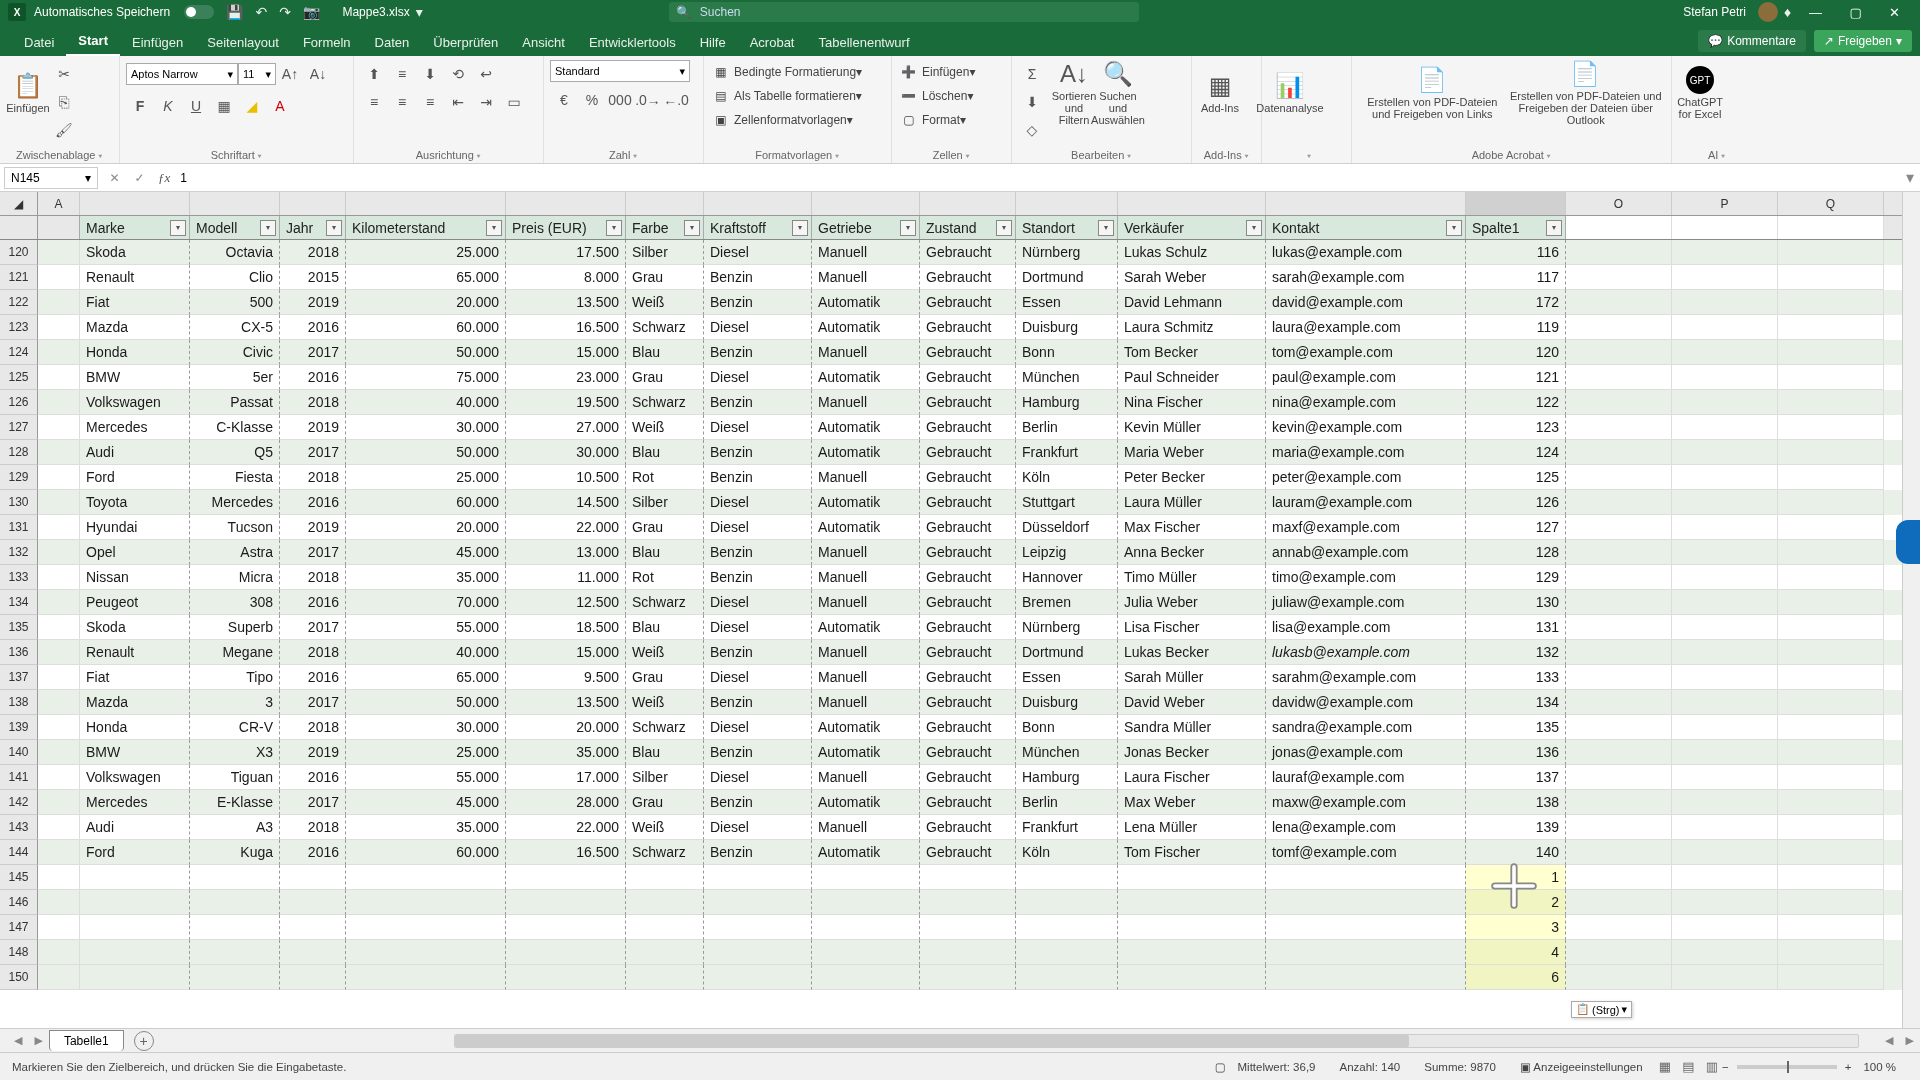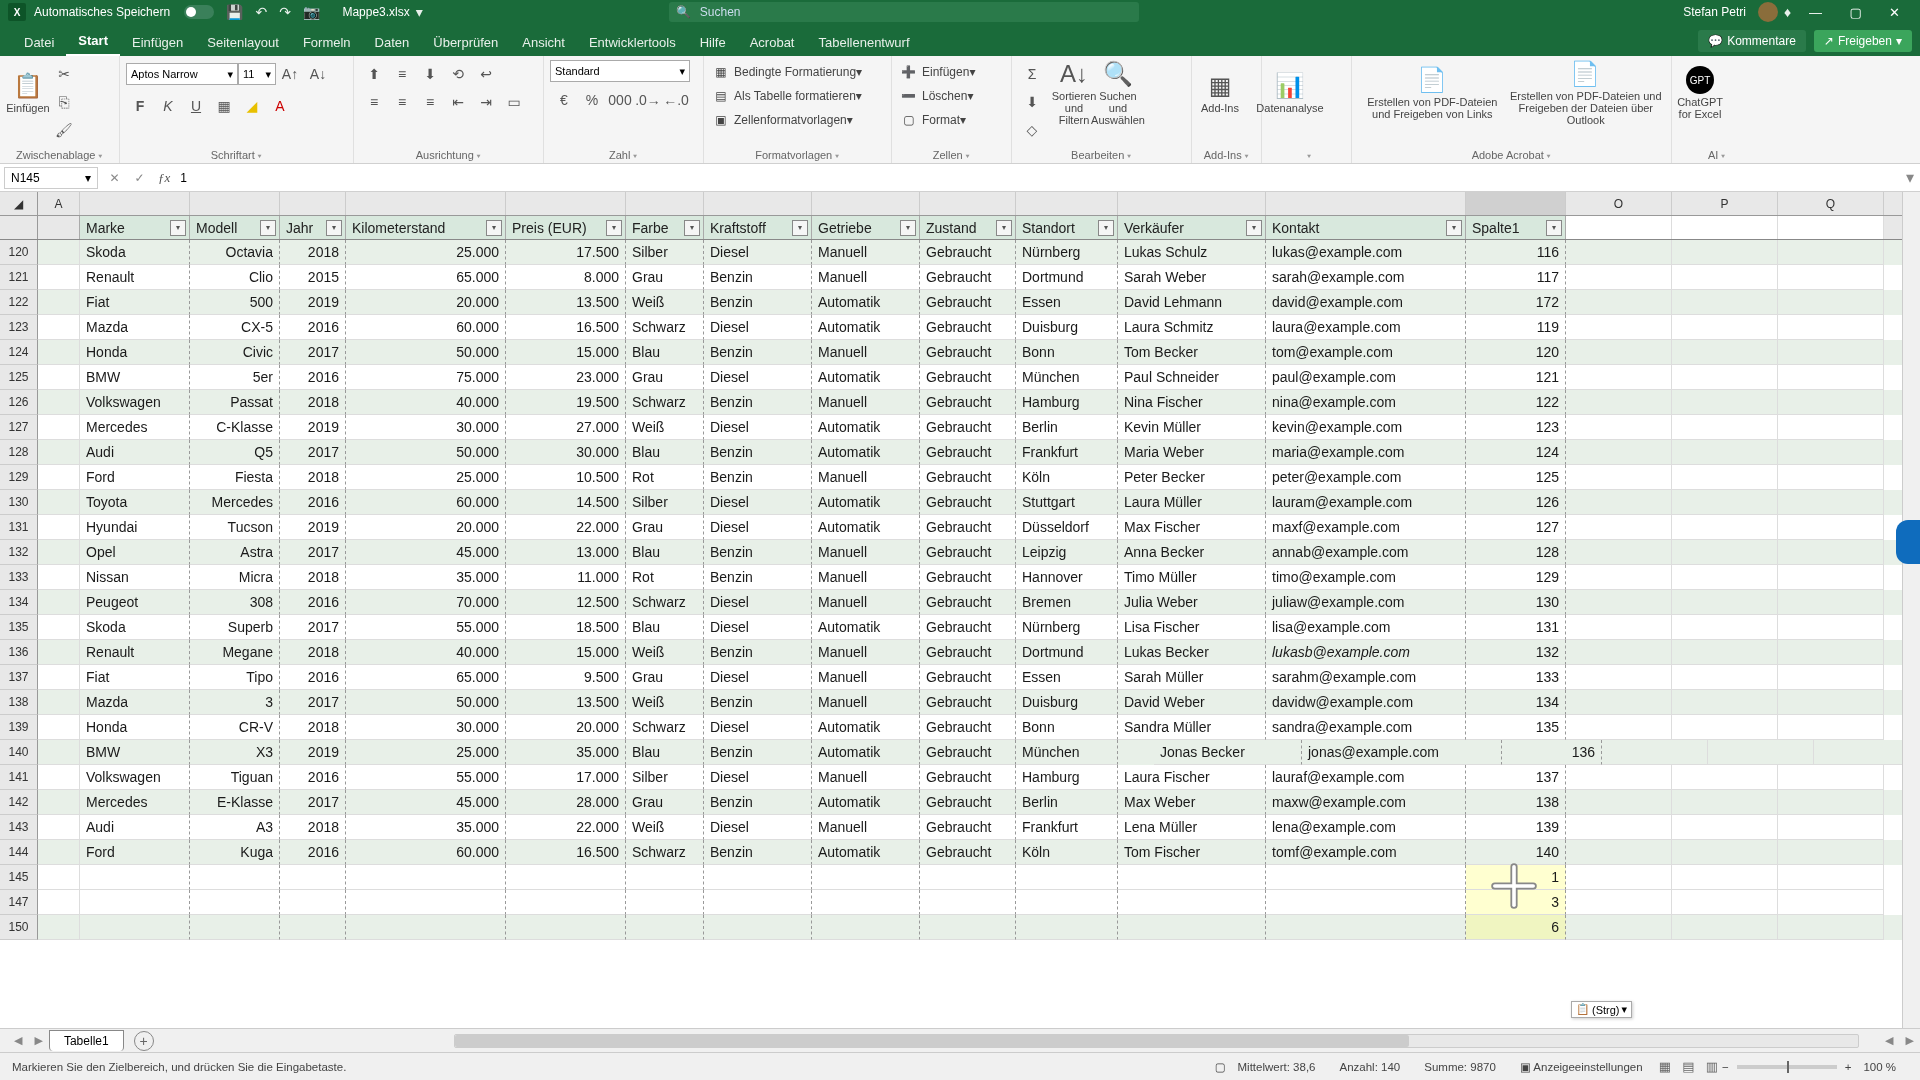--- a/index.html
+++ b/index.html
@@ -800,21 +800,21 @@
         <div class="gcell" style="width: 110px;">BMW</div>
         <div class="gcell num" style="width: 90px;">X3</div>
         <div class="gcell num" style="width: 66px;">2019</div>
         <div class="gcell num" style="width: 160px;">25.000</div>
         <div class="gcell num" style="width: 120px;">35.000</div>
         <div class="gcell" style="width: 78px;">Blau</div>
         <div class="gcell" style="width: 108px;">Benzin</div>
         <div class="gcell" style="width: 108px;">Automatik</div>
         <div class="gcell" style="width: 96px;">Gebraucht</div>
         <div class="gcell" style="width: 102px;">München</div>
-        <div class="gcell" style="width: 148px; margin-left: 36px;">Jonas Becker</div>
+        <div class="gcell" style="width: 148px;">Jonas Becker</div>
         <div class="gcell" style="width: 200px;">jonas@example.com</div>
         <div class="gcell num spalte" style="width: 100px;">136</div>
         <div class="gcell plain-col" style="width: 106px; border-right: 1px solid rgb(221, 221, 221);"></div>
         <div class="gcell plain-col" style="width: 106px; border-right: 1px solid rgb(221, 221, 221);"></div>
         <div class="gcell plain-col" style="width: 106px; border-right: 1px solid rgb(221, 221, 221);"></div>
       </div>
       <div class="grow band1">
         <div class="row-head-r">141</div>
         <div class="gcell plain-col" style="width: 42px;"></div>
         <div class="gcell" style="width: 110px;">Volkswagen</div>
@@ -907,20 +907,40 @@
         <div class="gcell" style="width: 108px;"></div>
         <div class="gcell" style="width: 96px;"></div>
         <div class="gcell" style="width: 102px;"></div>
         <div class="gcell" style="width: 148px;"></div>
         <div class="gcell" style="width: 200px;"></div>
         <div class="gcell num spalte sel-fill" style="width: 100px;">1</div>
         <div class="gcell plain-col" style="width: 106px; border-right: 1px solid rgb(221, 221, 221);"></div>
         <div class="gcell plain-col" style="width: 106px; border-right: 1px solid rgb(221, 221, 221);"></div>
         <div class="gcell plain-col" style="width: 106px; border-right: 1px solid rgb(221, 221, 221);"></div>
       </div>
+      <div class="grow band0">
+        <div class="row-head-r">146</div>
+        <div class="gcell plain-col" style="width: 42px;"></div>
+        <div class="gcell" style="width: 110px;"></div>
+        <div class="gcell num" style="width: 90px;"></div>
+        <div class="gcell num" style="width: 66px;"></div>
+        <div class="gcell num" style="width: 160px;"></div>
+        <div class="gcell num" style="width: 120px;"></div>
+        <div class="gcell" style="width: 78px;"></div>
+        <div class="gcell" style="width: 108px;"></div>
+        <div class="gcell" style="width: 108px;"></div>
+        <div class="gcell" style="width: 96px;"></div>
+        <div class="gcell" style="width: 102px;"></div>
+        <div class="gcell" style="width: 148px;"></div>
+        <div class="gcell" style="width: 200px;"></div>
+        <div class="gcell num spalte sel-fill" style="width: 100px;">2</div>
+        <div class="gcell plain-col" style="width: 106px; border-right: 1px solid rgb(221, 221, 221);"></div>
+        <div class="gcell plain-col" style="width: 106px; border-right: 1px solid rgb(221, 221, 221);"></div>
+        <div class="gcell plain-col" style="width: 106px; border-right: 1px solid rgb(221, 221, 221);"></div>
+      </div>
       <div class="grow band1">
         <div class="row-head-r">147</div>
         <div class="gcell plain-col" style="width: 42px;"></div>
         <div class="gcell" style="width: 110px;"></div>
         <div class="gcell num" style="width: 90px;"></div>
         <div class="gcell num" style="width: 66px;"></div>
         <div class="gcell num" style="width: 160px;"></div>
         <div class="gcell num" style="width: 120px;"></div>
         <div class="gcell" style="width: 78px;"></div>
         <div class="gcell" style="width: 108px;"></div>
@@ -928,20 +948,40 @@
         <div class="gcell" style="width: 96px;"></div>
         <div class="gcell" style="width: 102px;"></div>
         <div class="gcell" style="width: 148px;"></div>
         <div class="gcell" style="width: 200px;"></div>
         <div class="gcell num spalte sel-fill" style="width: 100px;">3</div>
         <div class="gcell plain-col" style="width: 106px; border-right: 1px solid rgb(221, 221, 221);"></div>
         <div class="gcell plain-col" style="width: 106px; border-right: 1px solid rgb(221, 221, 221);"></div>
         <div class="gcell plain-col" style="width: 106px; border-right: 1px solid rgb(221, 221, 221);"></div>
       </div>
       <div class="grow band0">
+        <div class="row-head-r">148</div>
+        <div class="gcell plain-col" style="width: 42px;"></div>
+        <div class="gcell" style="width: 110px;"></div>
+        <div class="gcell num" style="width: 90px;"></div>
+        <div class="gcell num" style="width: 66px;"></div>
+        <div class="gcell num" style="width: 160px;"></div>
+        <div class="gcell num" style="width: 120px;"></div>
+        <div class="gcell" style="width: 78px;"></div>
+        <div class="gcell" style="width: 108px;"></div>
+        <div class="gcell" style="width: 108px;"></div>
+        <div class="gcell" style="width: 96px;"></div>
+        <div class="gcell" style="width: 102px;"></div>
+        <div class="gcell" style="width: 148px;"></div>
+        <div class="gcell" style="width: 200px;"></div>
+        <div class="gcell num spalte sel-fill" style="width: 100px;">4</div>
+        <div class="gcell plain-col" style="width: 106px; border-right: 1px solid rgb(221, 221, 221);"></div>
+        <div class="gcell plain-col" style="width: 106px; border-right: 1px solid rgb(221, 221, 221);"></div>
+        <div class="gcell plain-col" style="width: 106px; border-right: 1px solid rgb(221, 221, 221);"></div>
+      </div>
+      <div class="grow band0">
         <div class="row-head-r">150</div>
         <div class="gcell plain-col" style="width: 42px;"></div>
         <div class="gcell" style="width: 110px;"></div>
         <div class="gcell num" style="width: 90px;"></div>
         <div class="gcell num" style="width: 66px;"></div>
         <div class="gcell num" style="width: 160px;"></div>
         <div class="gcell num" style="width: 120px;"></div>
         <div class="gcell" style="width: 78px;"></div>
         <div class="gcell" style="width: 108px;"></div>
         <div class="gcell" style="width: 108px;"></div>
@@ -989,21 +1029,21 @@
       <div class="hscroll-thumb"></div>
     </div>
   <span class="sheet-nav">◀</span>
   <span class="sheet-nav">▶</span>
 </div>
 
 <div class="status-bar">
   <span>Markieren Sie den Zielbereich, und drücken Sie die Eingabetaste.</span>
   <div class="stat-spacer"></div>
   <span>▢</span>
-  <span class="stat-item"><span>Mittelwert:</span> <span>38,6</span></span>
+  <span class="stat-item"><span>Mittelwert:</span> <span>36,9</span></span>
   <span class="stat-item"><span>Anzahl:</span> <span>140</span></span>
   <span class="stat-item"><span>Summe:</span> <span>9870</span></span>
   <span class="stat-item">▣ <span>Anzeigeeinstellungen</span></span>
   <span class="view-btns">
     <span>▦</span>
     <span>▤</span>
     <span>▥</span>
   </span>
   <span>−</span>
   <span class="zoom-slider"></span>

